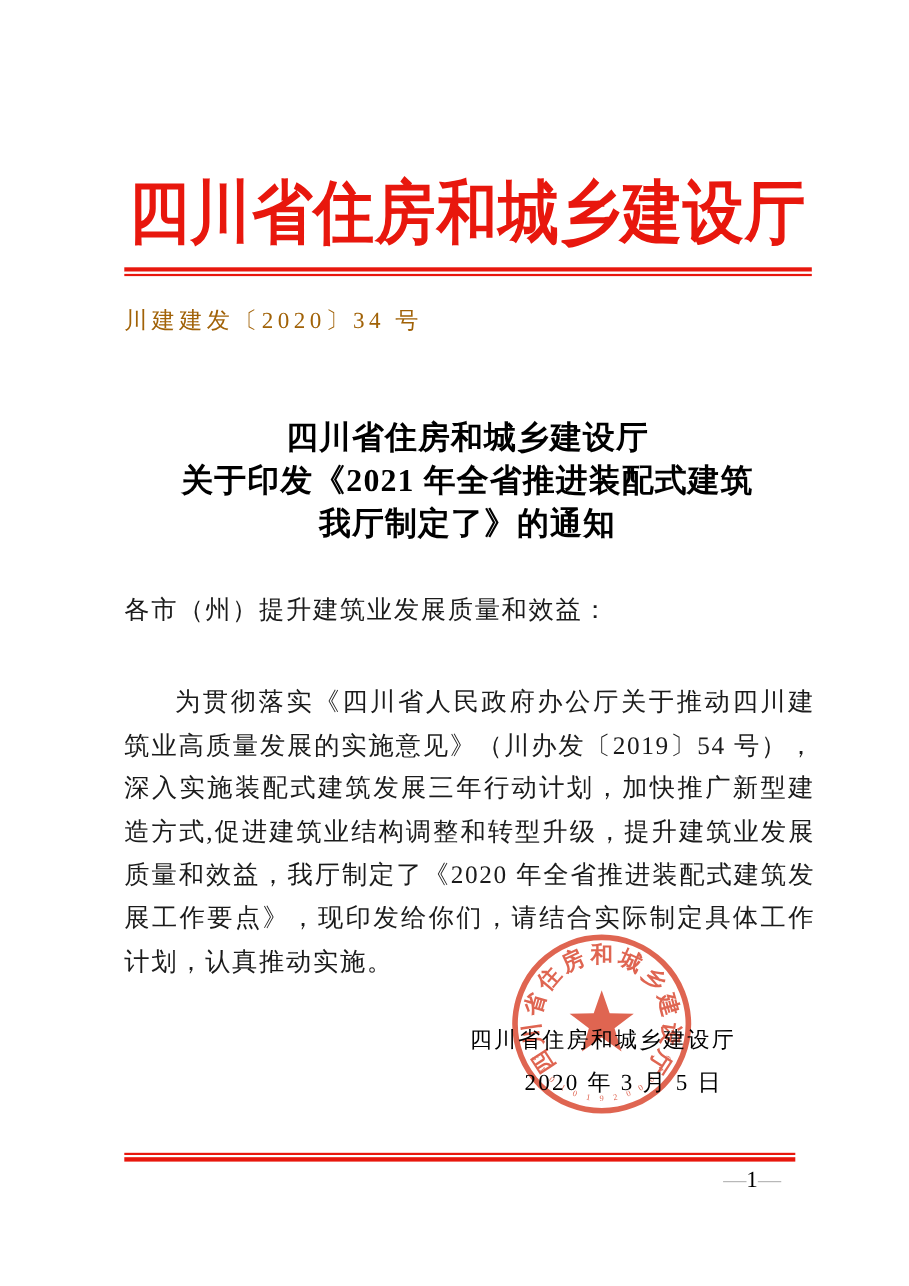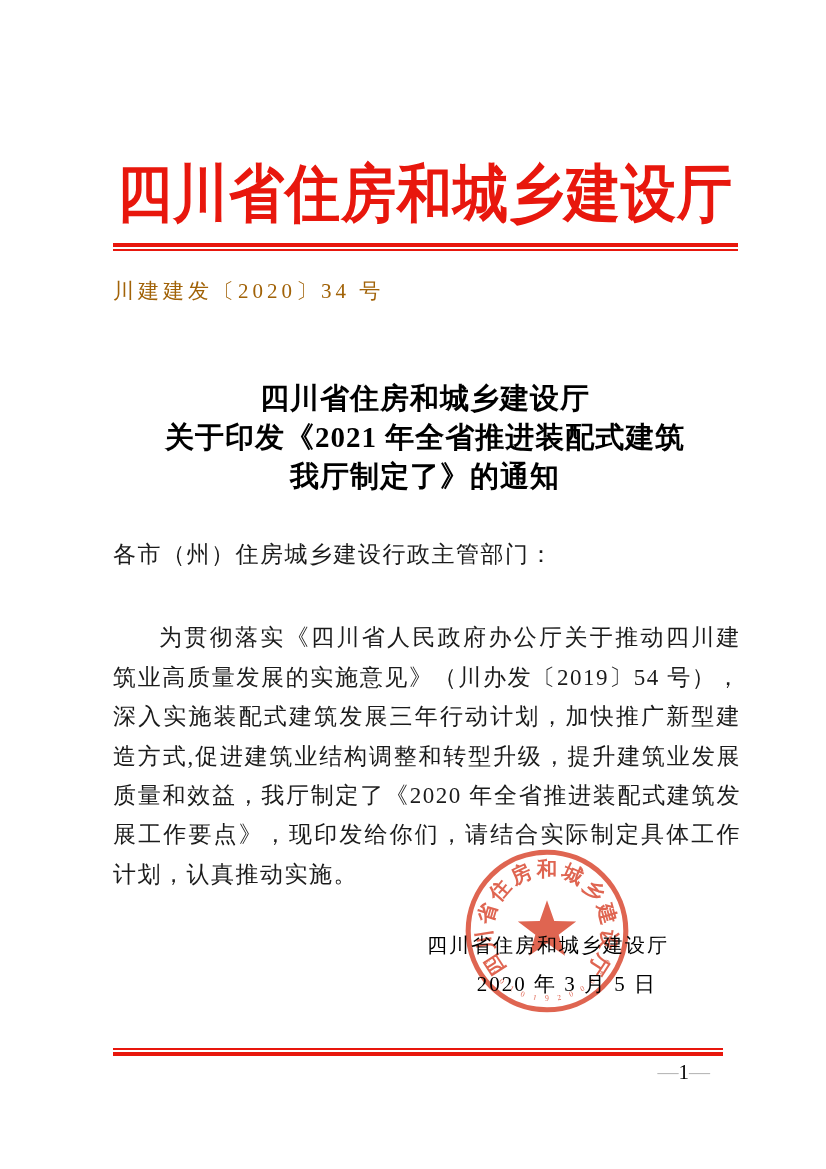--- a/index.html
+++ b/index.html
@@ -93,21 +93,21 @@
 
   <div class="doc-number">川建建发〔2020〕34 号</div>
 
   <div class="title">
     <div>四川省住房和城乡建设厅</div>
     <div>关于印发《2021 年全省推进装配式建筑</div>
     <div>我厅制定了》的通知</div>
   </div>
 
   <div class="body-text">
-    <p>各市（州）住房城乡建设行政主管部门：</p>
+    <p>各市（州）提升建筑业发展质量和效益：</p>
     <p class="indent">为贯彻落实《四川省人民政府办公厅关于推动四川建筑业高质量发展的实施意见》（川办发〔2019〕54 号），深入实施装配式建筑发展三年行动计划，加快推广新型建造方式,促进建筑业结构调整和转型升级，提升建筑业发展质量和效益，我厅制定了《2020 年全省推进装配式建筑发展工作要点》，现印发给你们，请结合实际制定具体工作计划，认真推动实施。</p>
   </div>
 
   <svg class="seal" viewBox="0 0 170 170" xmlns="http://www.w3.org/2000/svg">
     <circle cx="85" cy="85" r="77" fill="none" stroke="#d9462f" stroke-width="5"></circle>
     <polygon fill="#d9462f" points="85,55 77.9,75.3 56.5,75.7 73.6,88.7 67.4,109.3 85,97 102.6,109.3 96.4,88.7 113.5,75.7 92.1,75.3"></polygon>
     <g id="seal-ring-text" font-weight="700" fill="#d9462f">
         <text x="0" y="0" transform="translate(33.8 118.2) rotate(-123.0)" text-anchor="middle" dominant-baseline="central" font-size="20">四</text>
         <text x="0" y="0" transform="translate(24.7 93.9) rotate(-98.4)" text-anchor="middle" dominant-baseline="central" font-size="20">川</text>
         <text x="0" y="0" transform="translate(26.4 68.0) rotate(-73.8)" text-anchor="middle" dominant-baseline="central" font-size="20">省</text>

